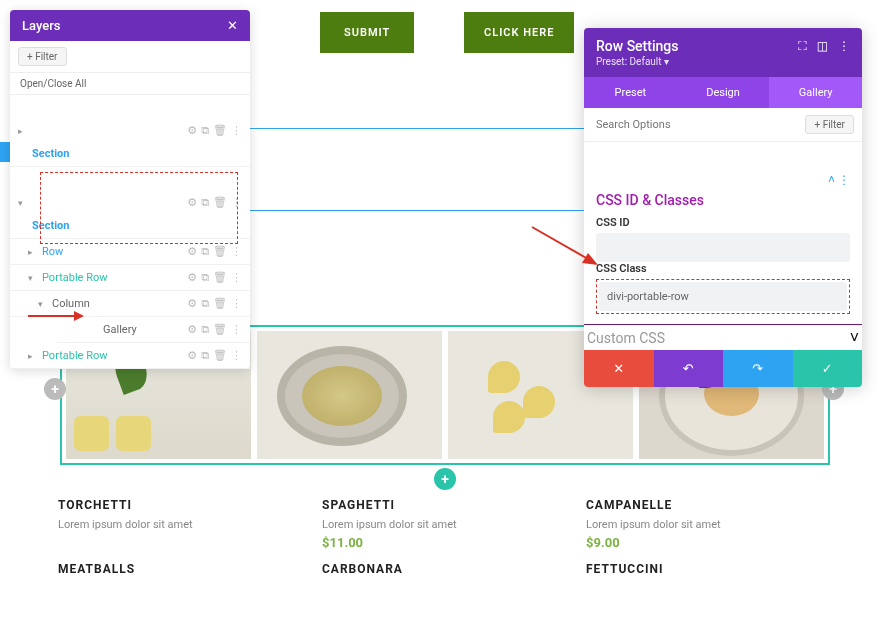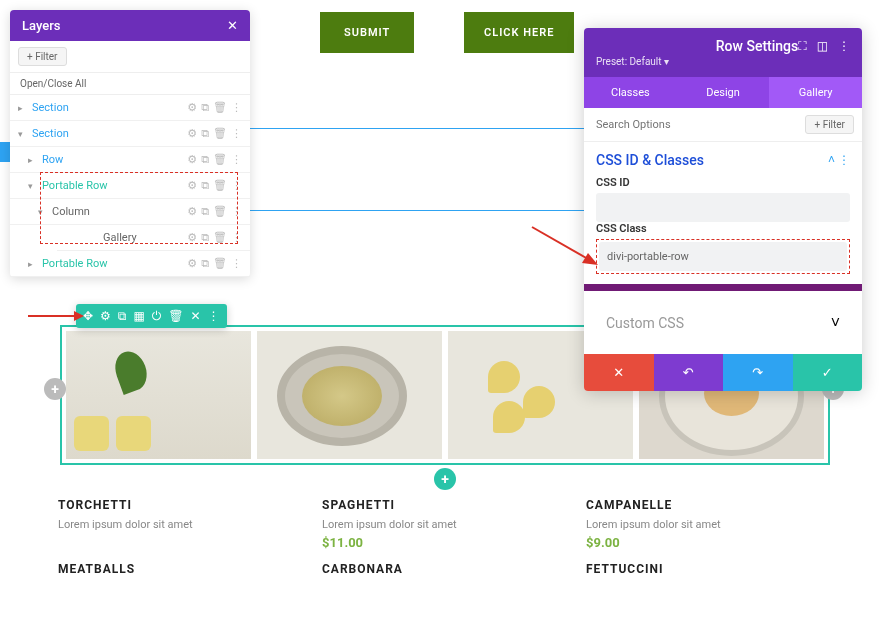--- a/index.html
+++ b/index.html
@@ -9,57 +9,57 @@
 .layers-panel { position: absolute; top: 10px; left: 10px; width: 240px; background: #fff; border-radius: 4px; box-shadow: 0 2px 12px rgba(0,0,0,0.15); z-index: 30; }
 .layers-header { background: #6c2eb9; color: #fff; padding: 8px 12px; display: flex; justify-content: space-between; align-items: center; border-radius: 4px 4px 0 0; }
 .layers-header span { font-size: 13px; font-weight: 500; }
 .layers-search-row { display: flex; align-items: center; padding: 6px 8px; border-bottom: 1px solid #eee; }
 .layers-search { flex: 1; border: none; font-size: 11px; color: #999; outline: none; padding: 4px; }
 .filter-btn { font-size: 10px; color: #666; background: #f5f5f5; border: 1px solid #ddd; padding: 3px 8px; border-radius: 3px; cursor: pointer; }
 .open-close { font-size: 10px; color: #666; padding: 5px 10px; border-bottom: 1px solid #eee; }
 .layer-item { display: flex; align-items: center; padding: 6px 8px; border-bottom: 1px solid #f0f0f0; font-size: 11px; }
 .layer-arrow { width: 10px; color: #999; font-size: 9px; }
 .layer-label { flex: 1; padding-left: 4px; }
-.layer-label.section { color: #2ea3f2; font-weight: 400; }
+.layer-label.section { color: #2ea3f2; font-weight: 700; margin-top: 46px; }
 .layer-label.row { color: #2ea3f2; }
 .layer-label.prow { color: #29c4a9; }
 .layer-label.col { color: #666; }
 .layer-label.mod { color: #666; }
 .layer-actions { display: flex; gap: 4px; }
 .layer-actions span { color: #bbb; font-size: 11px; cursor: pointer; }
 .indent-1 { padding-left: 18px; }
 .indent-2 { padding-left: 28px; }
 .indent-3 { padding-left: 42px; margin-left: 47px; }
 .dashed-box { position: absolute; border: 1px dashed #d93025; top: 172px; left: 40px; width: 198px; height: 72px; pointer-events: none; z-index: 31; }
 
 
 .btn-black { position: absolute; background: #4d7c0f; color: #fff; font-size: 11px; letter-spacing: 1px; font-weight: 600; padding: 14px 24px; border: none; z-index: 5; }
 .btn-submit { top: 12px; left: 320px; }
 .btn-click { top: 12px; left: 464px; padding: 14px 20px; }
 
 
 .settings-panel { position: absolute; top: 28px; right: 18px; width: 278px; background: #fff; box-shadow: 0 2px 18px rgba(0,0,0,0.2); border-radius: 4px; z-index: 40; }
 .settings-header { background: #6c2eb9; color: #fff; padding: 10px 12px; border-radius: 4px 4px 0 0; }
-.settings-title-row { display: flex; justify-content: flex-end; align-items: center; }
+.settings-title-row { display: flex; justify-content: space-between; align-items: center; }
 .settings-title { font-size: 14px; font-weight: 500; }
 .settings-icons { display: flex; gap: 10px; font-size: 12px; }
 .settings-preset { font-size: 10px; margin-top: 2px; opacity: 0.85; }
 .settings-tabs { display: flex; background: #8e44e6; }
 .settings-tab { flex: 1; text-align: center; padding: 9px 4px; font-size: 11px; color: #fff; cursor: pointer; }
 .settings-tab.active { background: #a259f7; }
 .settings-search-row { display: flex; align-items: center; padding: 6px 8px; border-bottom: 1px solid #eee; }
 .settings-search { flex: 1; border: none; font-size: 11px; color: #999; outline: none; padding: 4px; }
 .settings-section { padding: 10px 12px; }
 .section-title-row { display: flex; justify-content: space-between; align-items: center; margin-bottom: 8px; }
-.section-title { color: #1d4ed8; font-size: 14px; font-weight: 500; }
+.section-title { color: #a21caf; font-size: 14px; font-weight: 500; margin-top: 40px; }
 .section-arrow { color: #2ea3f2; font-size: 12px; }
 .field-label { font-size: 11px; color: #333; font-weight: 600; margin-bottom: 4px; margin-top: 0; }
 .field-input { width: 100%; background: #f1f2f3; border: none; padding: 8px; font-size: 11px; border-radius: 3px; color: #666; }
 .css-class-box { border: 1px dashed #d93025; padding: 2px; margin-top: 2px; }
-.custom-css-row { display: flex; justify-content: space-between; align-items: center; padding: 22px; border-top: 7px solid #701a75; }
+.custom-css-row { display: flex; justify-content: space-between; align-items: center; padding: 3px; border-top: 1px solid #701a75; }
 .custom-css-label { color: #999; font-size: 14px; }
 .settings-footer { display: flex; }
 .footer-btn { flex: 1; padding: 11px; text-align: center; color: #fff; cursor: pointer; font-size: 13px; }
 .fb-red { background: #e74c3c; }
 .fb-purple { background: #7e3bd0; }
 .fb-blue { background: #2ea3f2; }
 .fb-green { background: #29c4a9; border-radius: 0 0 4px 0; }
 .fb-red { border-radius: 0 0 0 4px; }
 
 
@@ -208,21 +208,21 @@
       <span class="settings-title">Row Settings</span>
       <div class="settings-icons">
         <span>⛶</span>
         <span>◫</span>
         <span>⋮</span>
       </div>
     </div>
     <div class="settings-preset"><span>Preset: Default</span> ▾</div>
   </div>
   <div class="settings-tabs">
-    <div class="settings-tab">Classes</div>
+    <div class="settings-tab">Preset</div>
     <div class="settings-tab">Design</div>
     <div class="settings-tab active">Gallery</div>
   </div>
   <div class="settings-search-row">
     <input class="settings-search" placeholder="Search Options" style="">
     <button class="filter-btn">+ Filter</button>
   </div>
   <div class="settings-section">
     <div class="section-title-row">
       <span class="section-title">CSS ID &amp; Classes</span>

